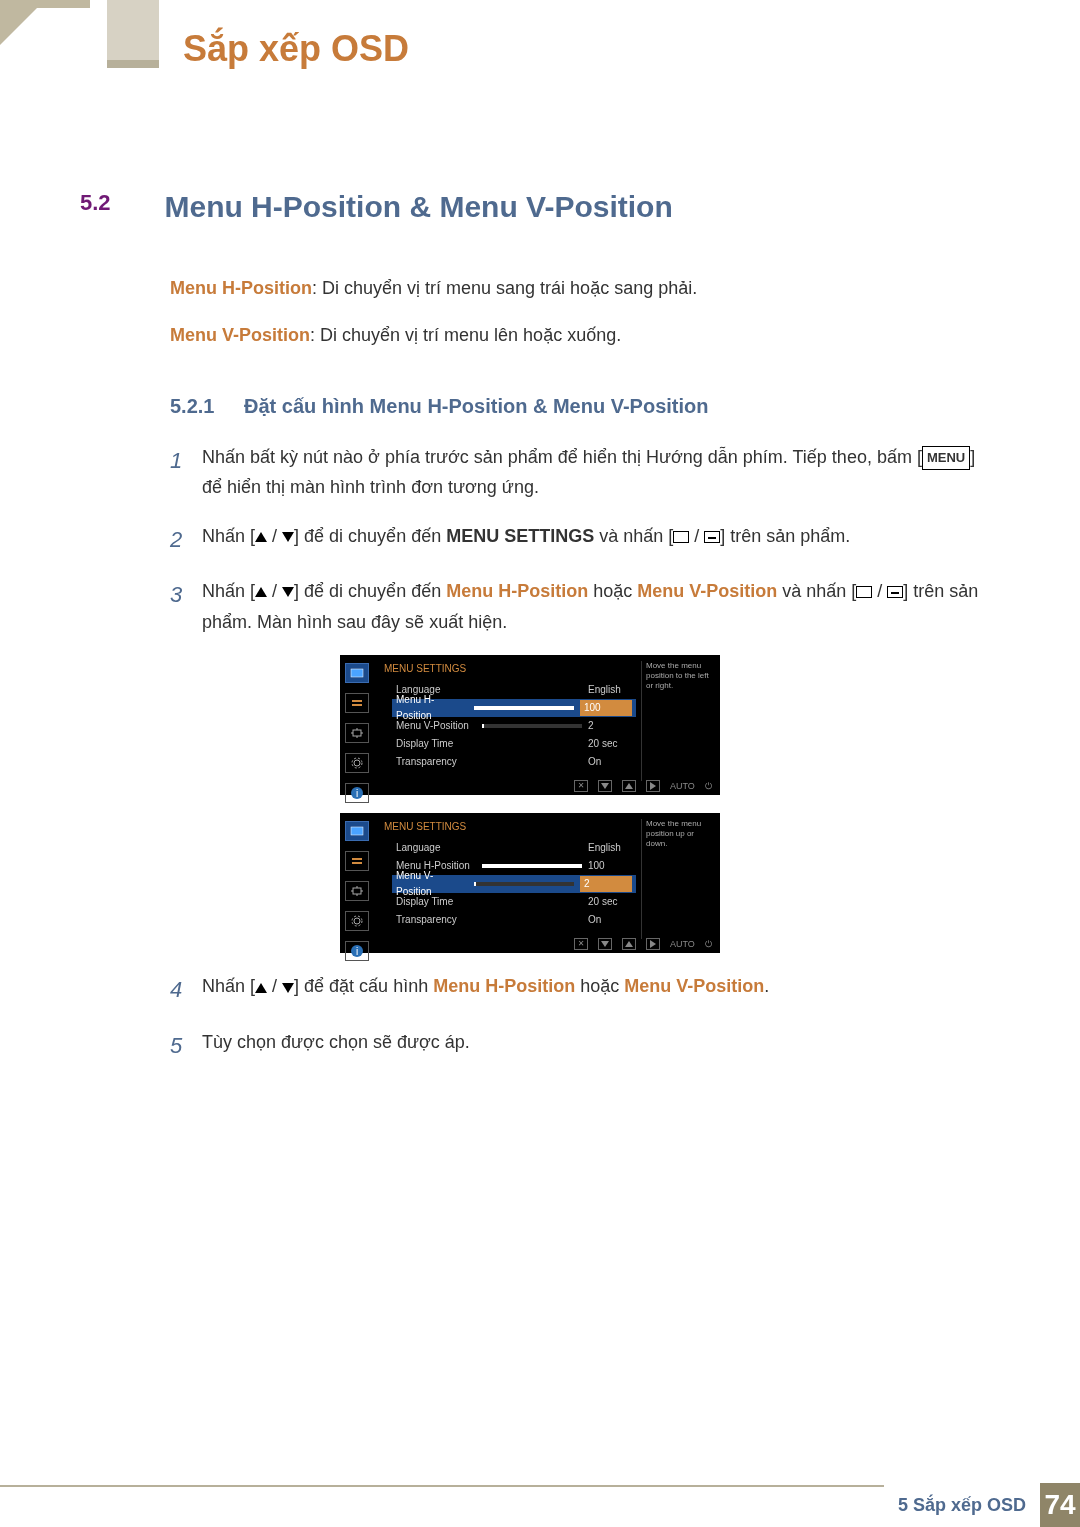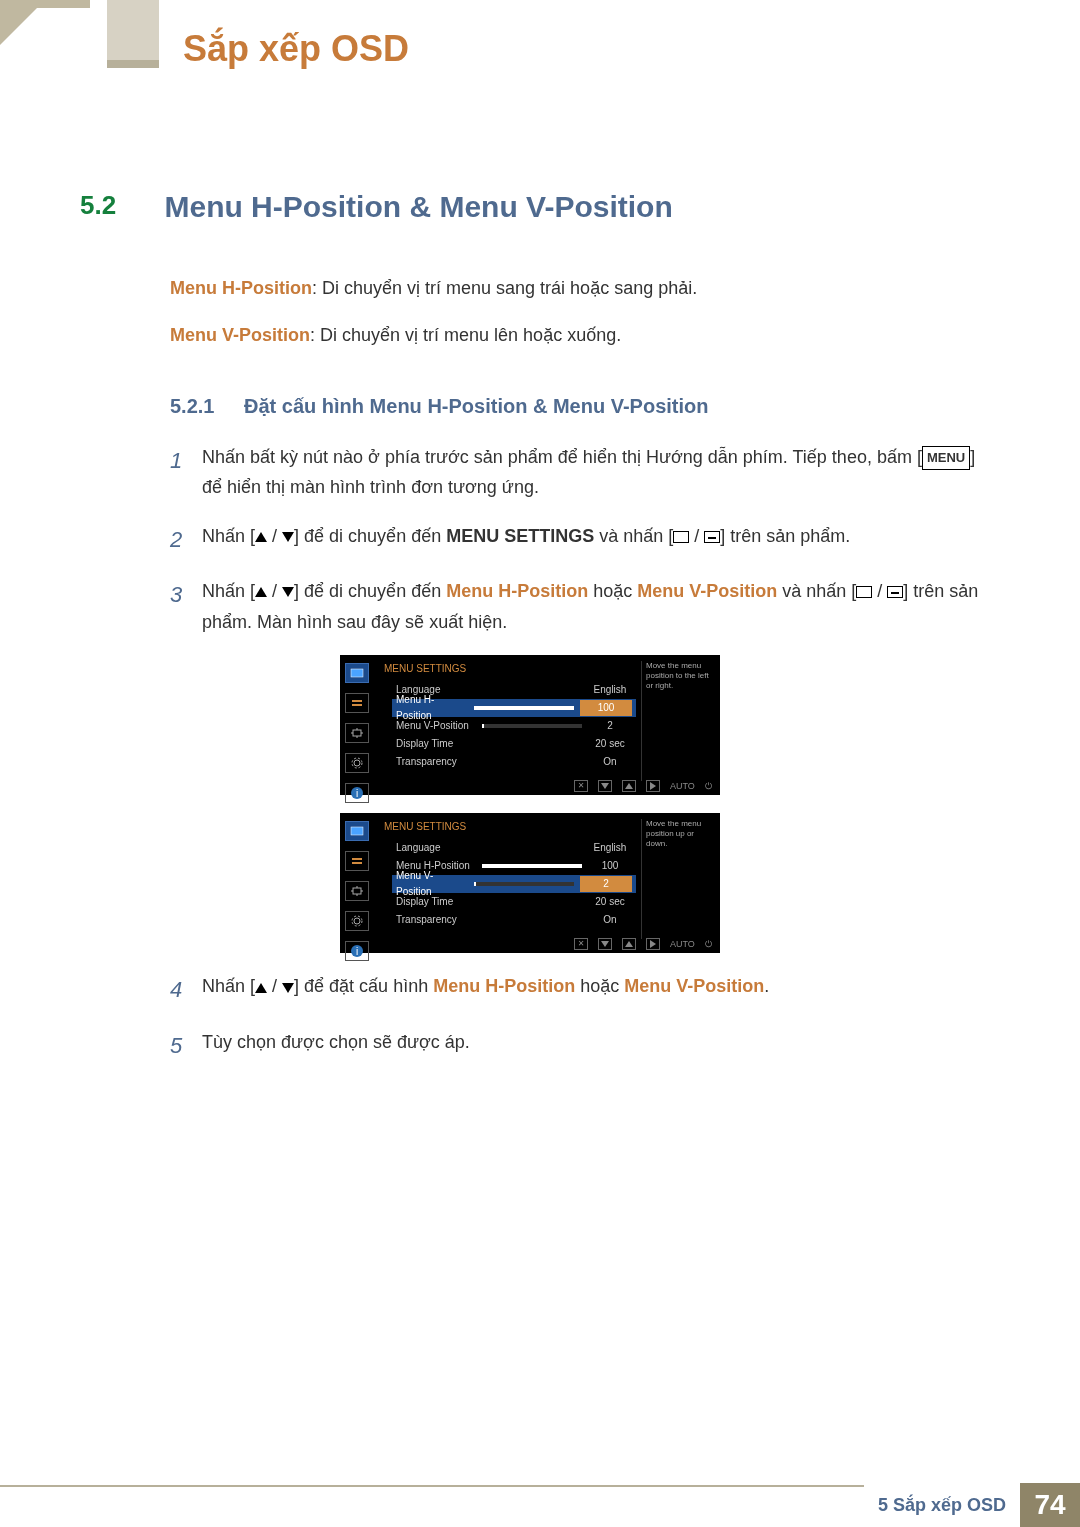--- a/index.html
+++ b/index.html
@@ -46,23 +46,23 @@
     color: #c77b3a;
   }
   .section {
     position: absolute;
     left: 80px;
     top: 190px;
     width: 920px;
   }
   .sec-num {
     display: inline-block;
-    font-size: 26px;
-    font-weight: bold;
-    color: #15803d;
+    font-size: 22px;
+    font-weight: bold;
+    color: #701a75;
     width: 80px;
     vertical-align: top;
   }
   .sec-title {
     font-size: 30px;
     font-weight: bold;
     color: #4f6a8f;
   }
   .body-text {
     margin-left: 90px;
@@ -142,21 +142,21 @@
     margin-right: 78px;
     padding: 6px 6px 6px 6px;
   }
   .osd-title { color:#d28b3f; font-size:10px; margin-bottom:4px; }
   .osd-row { display:flex; align-items:center; height:18px; padding:0 4px;margin-left:8px; }
   .osd-row.sel { background:#1b4a8b; color:#fff; }
   .osd-row.sel .osd-val { background:#d28b3f; padding:0 4px; }
   .osd-label { flex:1; }
   .osd-bar { width:100px; height:4px; background:#333; margin:0 6px; position:relative; }
   .osd-bar-fill { position:absolute; left:0; top:0; height:100%; background:#fff; }
-  .osd-val { width:44px; text-align:center; }
+  .osd-val { width:44px; text-align:left; }
   .osd-desc {
     position:absolute; right:4px; top:6px; width:70px; font-size:8px; line-height:1.2; color:#aaa; border-left:1px solid #333; padding-left:4px; height:120px;
   }
   .osd-bottom {
     position:absolute; bottom:2px; right:8px;
     display:flex; gap:10px; align-items:center;
     font-size:9px; color:#888;
   }
   .osd-bottom .bic { width:12px; height:10px; border:1px solid #666; display:flex; align-items:center; justify-content:center; font-size:8px;}
   .tri-up-w { border-left:4px solid transparent; border-right:4px solid transparent; border-bottom:6px solid #888; width:0;height:0;}
@@ -185,21 +185,21 @@
     display: flex;
     align-items: center;
     padding: 0 14px;
     font-size: 18px;
   }
   .footer-page {
     background: #8f8568;
     color: #fff;
     font-size: 28px;
     font-weight: bold;
-    width: 60px;
+    width: 40px;
     display: flex;
     align-items: center;
     justify-content: center;
   }
 </style>
 </head>
 <body>
 
 <div class="page">
   <div class="top-stripe"></div>

